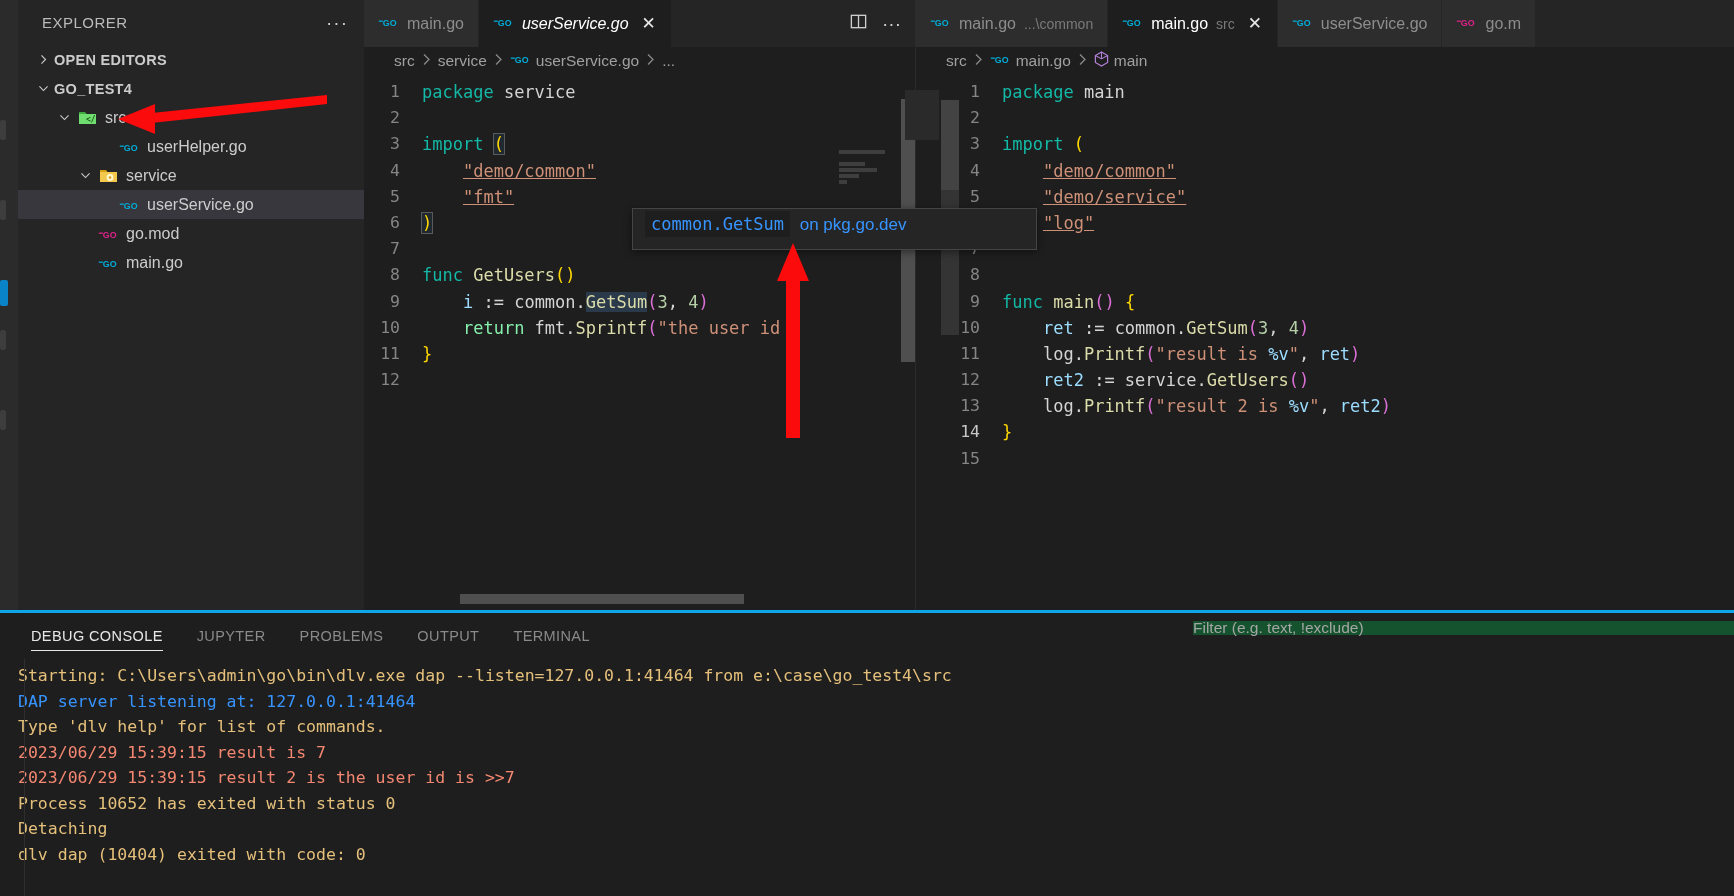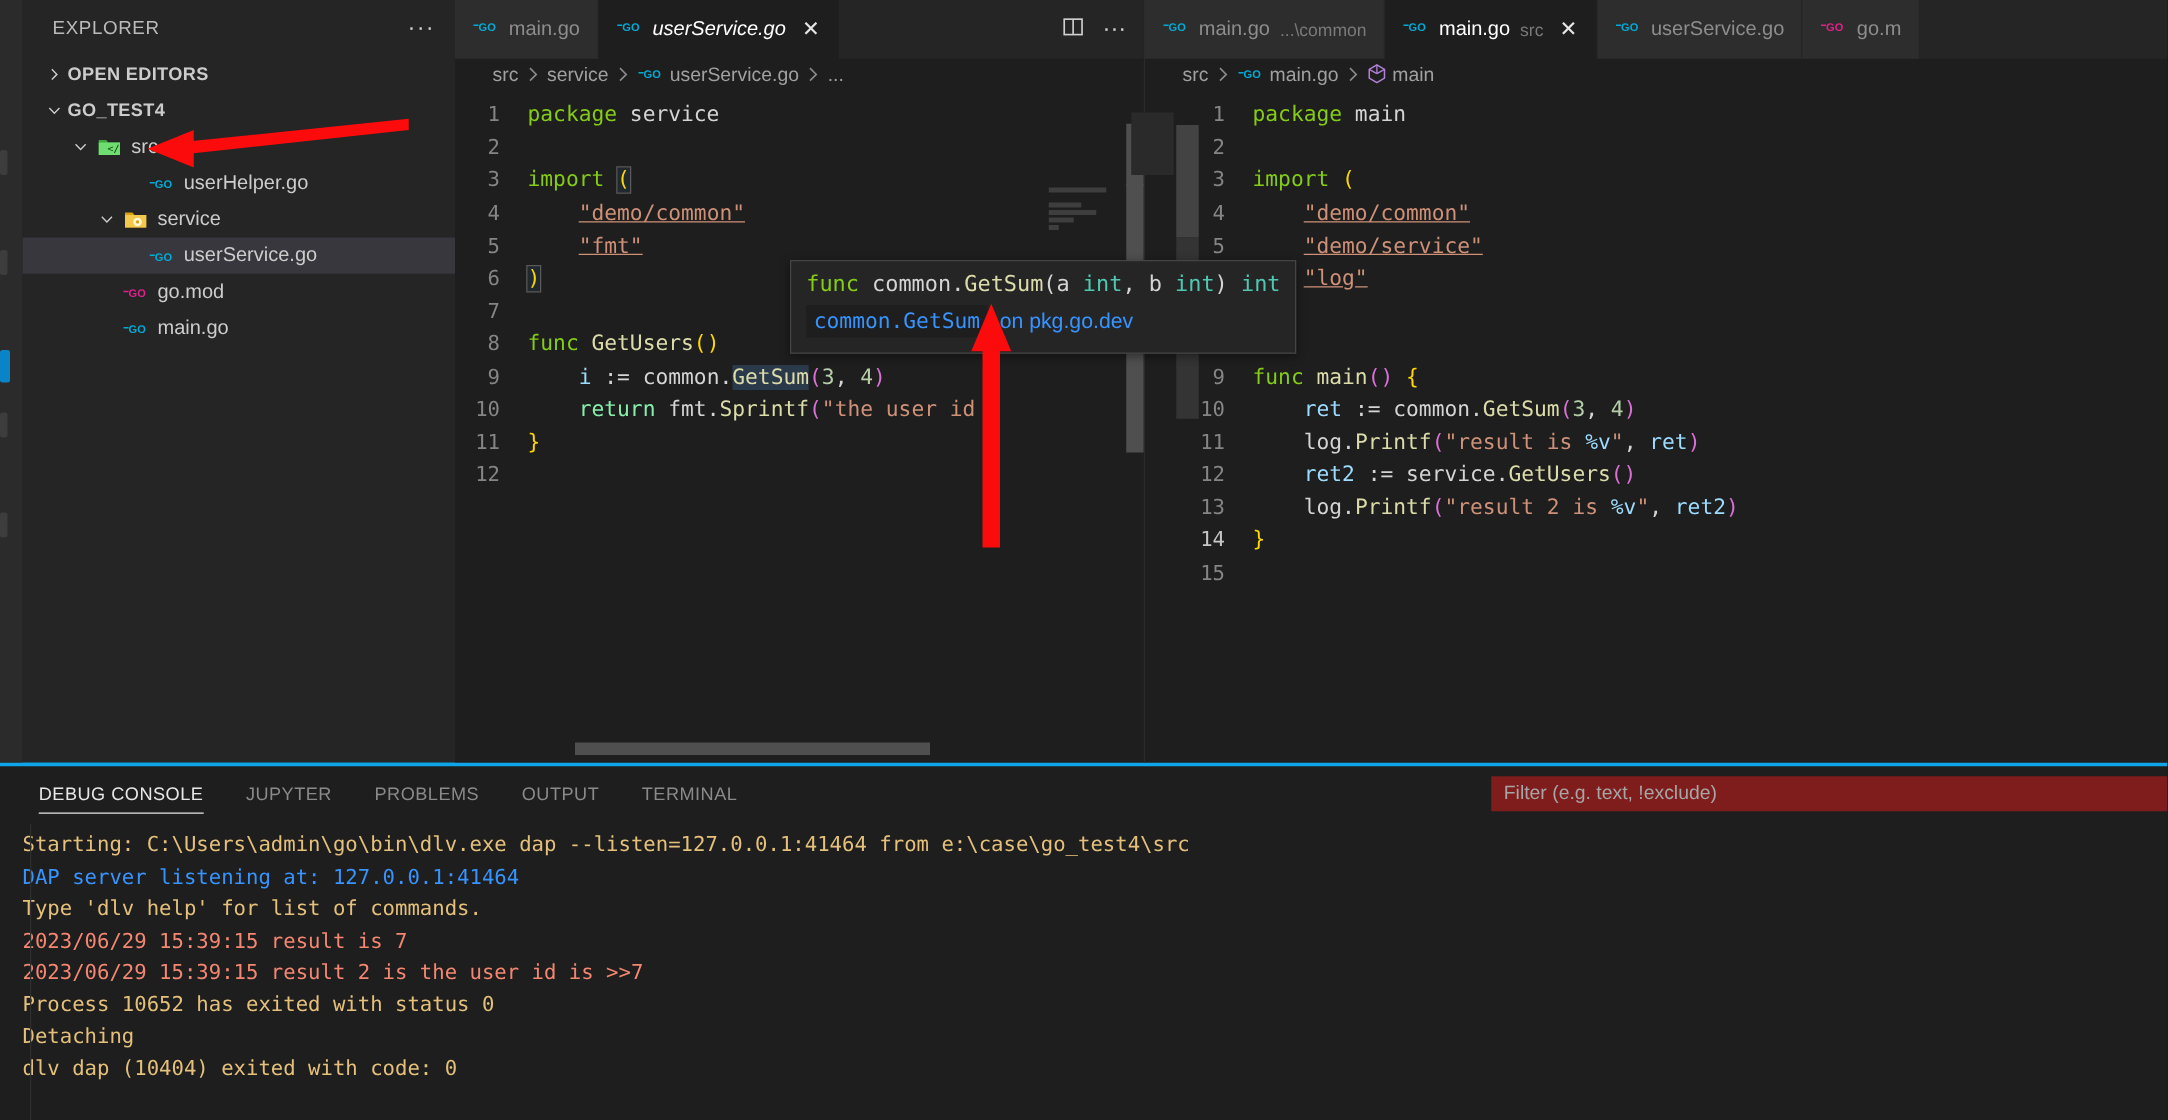--- a/index.html
+++ b/index.html
@@ -74,21 +74,21 @@
   .code {
     font-family: "DejaVu Sans Mono", monospace; font-size: 17px; line-height: 26.2px;
     white-space: pre; position: absolute; top: 4px; left: 0; right: 0;
   }
   .cline { display: flex; height: 26.2px; align-items: center; }
   .ln { width: 58px; flex: 0 0 58px; text-align: right; color: #858585; padding-right: 22px; font-size: 16.5px; }
   .ln.cur { color: #c6c6c6; }
   .ctext { flex: 1; }
 
   
-  .kw { color: #84cc16; }
+  .kw { color: #14b8a6; }
   .kw2 { color: #86efac; }
   .fn { color: #dcdcaa; }
   .str { color: #ce9178; }
   .str-link { color: #ce9178; text-decoration: underline; }
   .num { color: #b5cea8; }
   .var { color: #9cdcfe; }
   .plain { color: #d4d4d4; }
   .paren { color: #ffd700; }
   .paren2 { color: #da70d6; }
   .type { color: #4ec9b0; }
@@ -121,23 +121,23 @@
   .panel-head { height: 46px; display: flex; align-items: center; padding-left: 14px; position: relative; }
   .ptab {
     color: #8a8a8a; font-size: 14.5px; letter-spacing: .4px; padding: 0 17px; height: 46px;
     display: flex; align-items: center; position: relative;
   }
   .ptab.active { color: #e7e7e7; }
   .ptab.active::after {
     content: ""; position: absolute; left: 17px; right: 17px; bottom: 8px; height: 1.5px; background: #e7e7e7;
   }
   .filter-input {
-    position: absolute; left: 1193px; top: 8px; width: 541px; height: 28px;
-    background: #7f1d1d; color: #a6a6a6; font-size: 15.5px;
-    display: flex; align-items: center; padding-left: 10px;
+    position: absolute; left: 1193px; top: 8px; width: 541px; height: 14px;
+    background: #14532d; color: #a6a6a6; font-size: 15.5px;
+    display: flex; align-items: center; 
     font-family: "Liberation Sans", sans-serif;
   }
   .console {
     flex: 1; padding: 4px 0 0 18px; position: relative;
     font-family: "DejaVu Sans Mono", monospace; font-size: 16.5px; line-height: 25.5px;
     overflow: hidden; white-space: pre;
   }
   .console::before {
     content: ""; position: absolute; left: 24px; top: 0; bottom: 0; width: 1px; background: #2f2f2f;
   }
@@ -398,21 +398,20 @@
         <div class="code-area">
           <div class="code" id="right-code" style="padding-left:28px;"><div class="cline"><span class="ln">1</span><span class="ctext"><span class="kw">package </span><span class="plain">main</span></span></div><div class="cline"><span class="ln">2</span><span class="ctext"></span></div><div class="cline"><span class="ln">3</span><span class="ctext"><span class="kw">import </span><span class="paren">(</span></span></div><div class="cline"><span class="ln">4</span><span class="ctext"><span class="plain">    </span><span class="str-link">"demo/common"</span></span></div><div class="cline"><span class="ln">5</span><span class="ctext"><span class="plain">    </span><span class="str-link">"demo/service"</span></span></div><div class="cline"><span class="ln">6</span><span class="ctext"><span class="plain">    </span><span class="str-link">"log"</span></span></div><div class="cline"><span class="ln">7</span><span class="ctext"></span></div><div class="cline"><span class="ln">8</span><span class="ctext"></span></div><div class="cline"><span class="ln">9</span><span class="ctext"><span class="kw">func </span><span class="fn">main</span><span class="paren2">()</span><span class="plain"> </span><span class="paren">{</span></span></div><div class="cline"><span class="ln">10</span><span class="ctext"><span class="plain">    </span><span class="var">ret</span><span class="plain"> := </span><span class="plain">common.</span><span class="fn">GetSum</span><span class="paren2">(</span><span class="num">3</span><span class="plain">, </span><span class="num">4</span><span class="paren2">)</span></span></div><div class="cline"><span class="ln">11</span><span class="ctext"><span class="plain">    </span><span class="plain">log.</span><span class="fn">Printf</span><span class="paren2">(</span><span class="str">"result is </span><span class="var">%v</span><span class="str">"</span><span class="plain">, </span><span class="var">ret</span><span class="paren2">)</span></span></div><div class="cline"><span class="ln">12</span><span class="ctext"><span class="plain">    </span><span class="var">ret2</span><span class="plain"> := </span><span class="plain">service.</span><span class="fn">GetUsers</span><span class="paren2">()</span></span></div><div class="cline"><span class="ln">13</span><span class="ctext"><span class="plain">    </span><span class="plain">log.</span><span class="fn">Printf</span><span class="paren2">(</span><span class="str">"result 2 is </span><span class="var">%v</span><span class="str">"</span><span class="plain">, </span><span class="var">ret2</span><span class="paren2">)</span></span></div><div class="cline"><span class="ln cur">14</span><span class="ctext"><span class="paren">}</span></span></div><div class="cline"><span class="ln">15</span><span class="ctext"></span></div></div>
         </div>
       </div>
 
       <div style="position:absolute;left:941px;top:100px;width:18px;height:90px;background:#4a4a4a;opacity:.85;"></div>
       <div style="position:absolute;left:941px;top:190px;width:18px;height:145px;background:#343434;"></div>
       <div style="position:absolute;left:905px;top:90px;width:34px;height:50px;background:#2a2a2a;"></div>
 
       <div class="hover-widget">
-        <div class="hw-sig" id="hw-sig"><span class="kw">func </span><span class="plain">common.</span><span class="fn">GetSum</span><span class="plain">(</span><span class="plain">a </span><span class="type">int</span><span class="plain">, </span><span class="plain">b </span><span class="type">int</span><span class="plain">)</span><span class="plain"> </span><span class="type">int</span></div>
         <div class="hw-link-row">
           <span class="hw-link-chip"><span class="hw-link">common.GetSum</span></span>
           <span class="hw-link2">on pkg.go.dev</span>
         </div>
       </div>
 
     </div>
   </div>
 
   <div class="panel">

